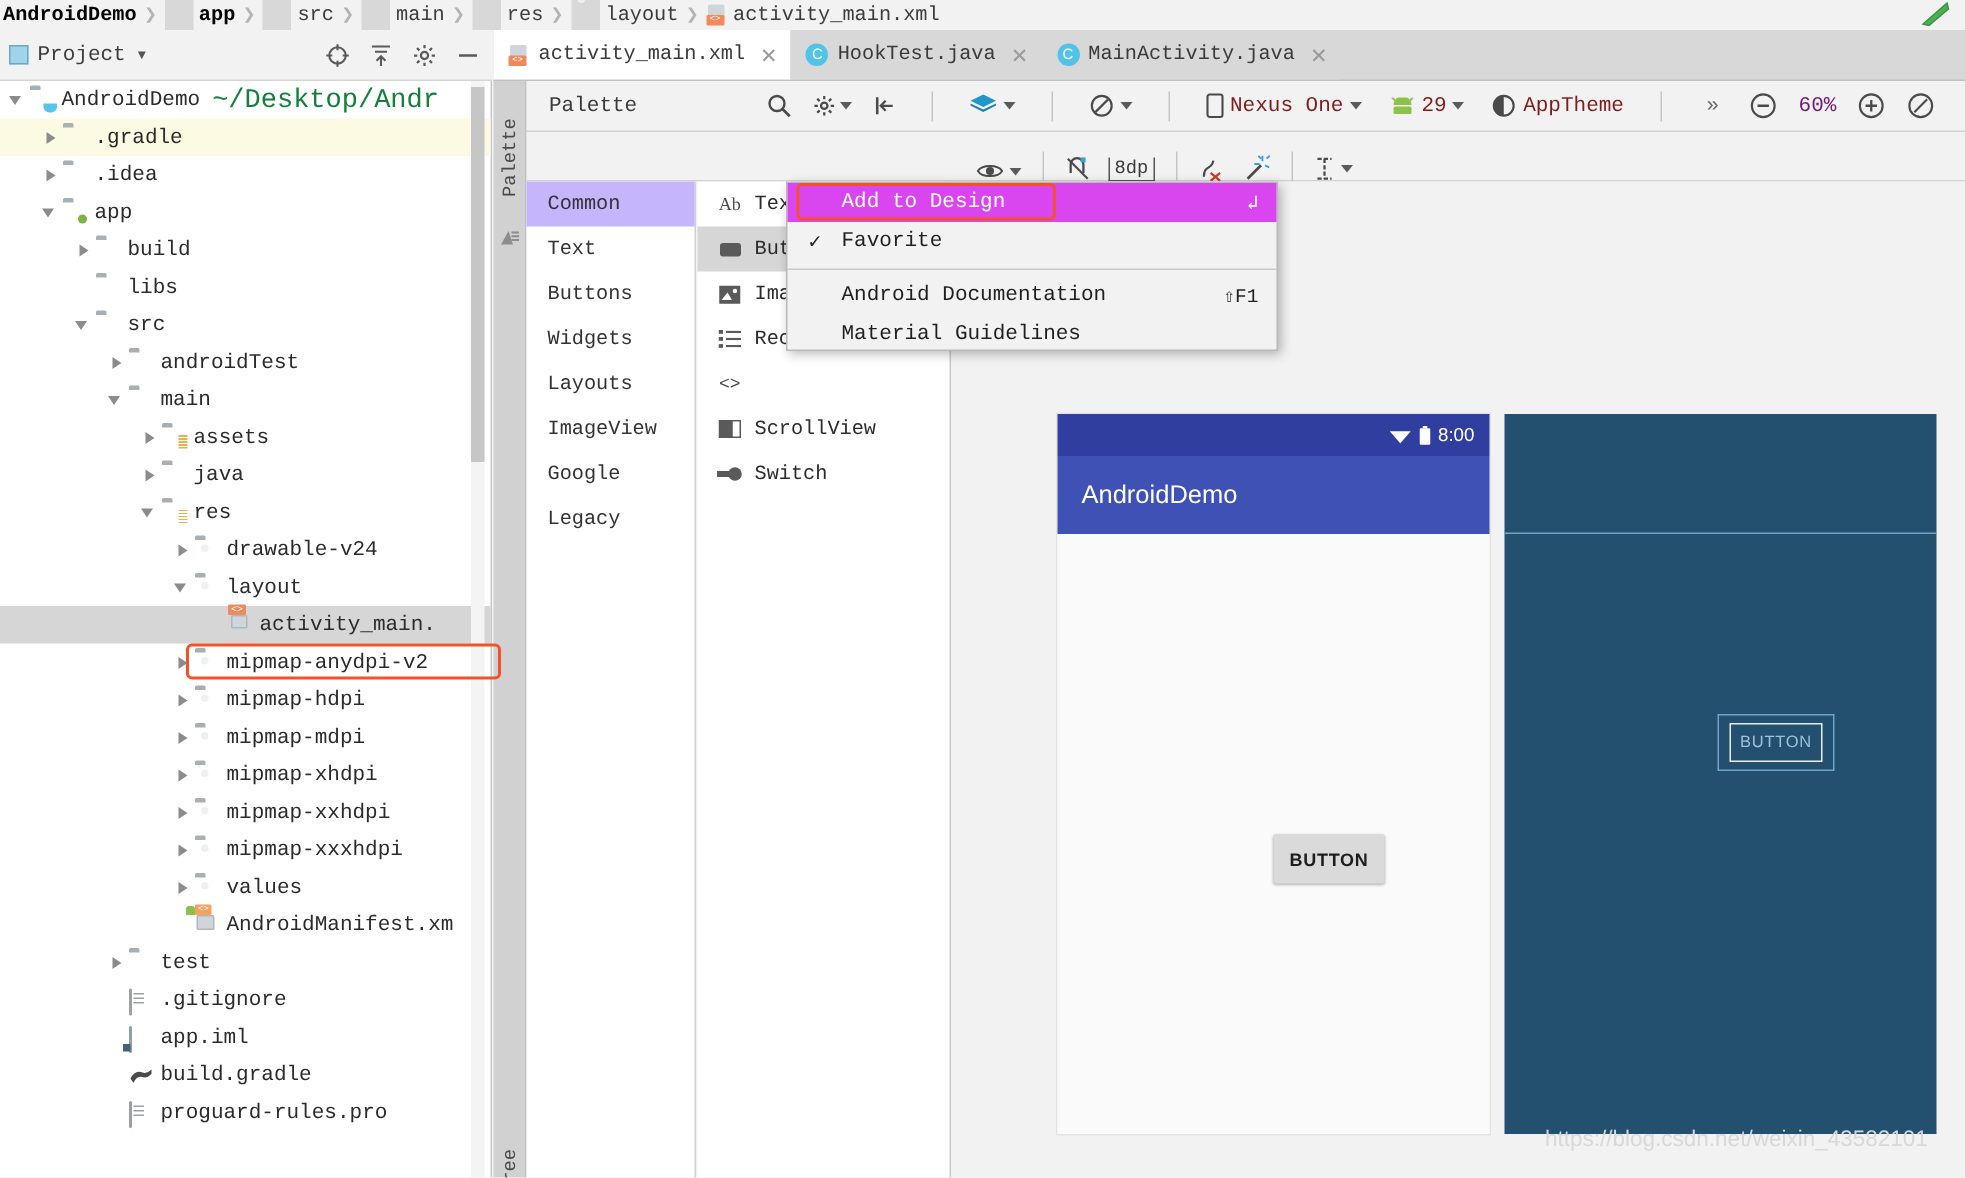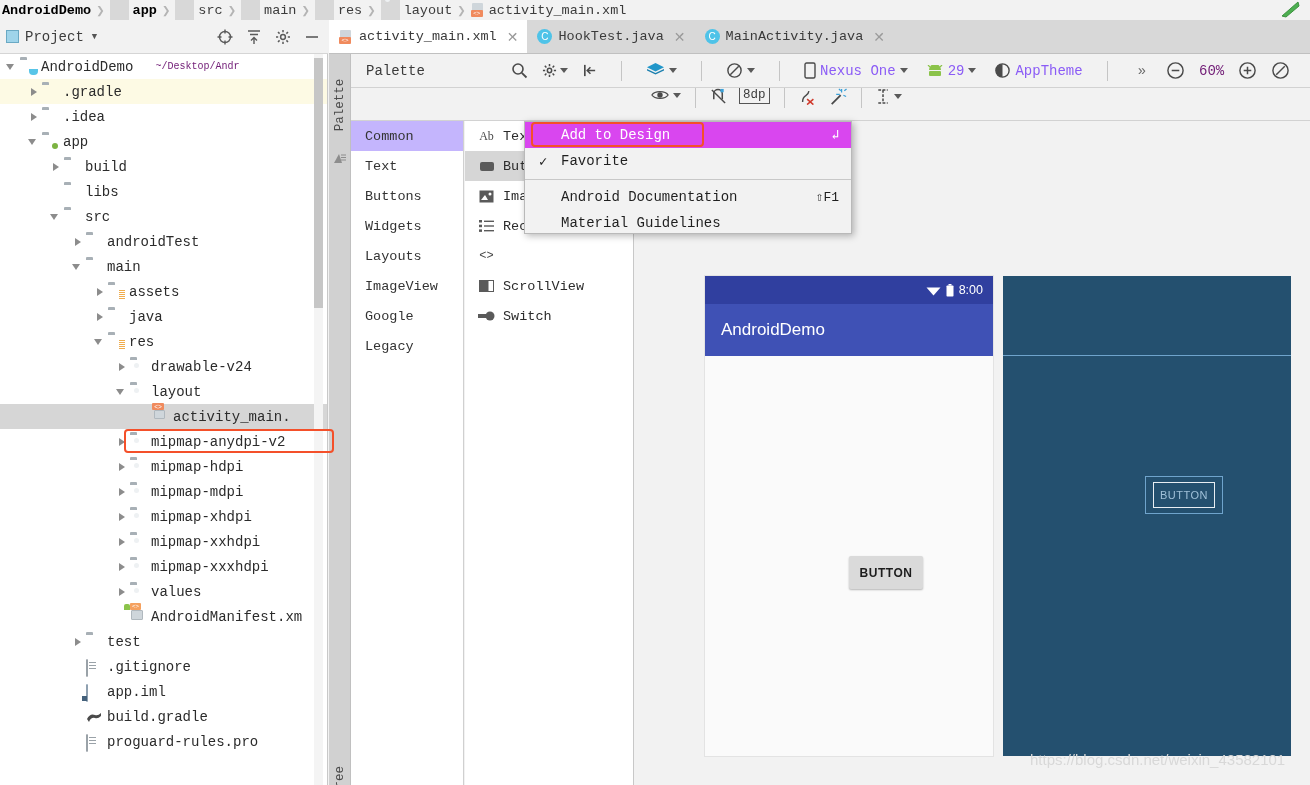--- a/index.html
+++ b/index.html
@@ -87,21 +87,21 @@
   .f-iml { width:12px; height:14px; background:#d8e4ef; border:1px solid #8fa0b0; border-radius:1px; position:relative;}
   .f-iml:after{ content:""; position:absolute; right:0; bottom:0; width:5px; height:5px; background:#44617b;}
   .f-gradle { width:16px; height:13px; position:relative;}
   .f-xmlmanifest { width:15px; height:14px; position:relative; }
   .f-xmlmanifest .sh { position:absolute; left:1px; top:0; width:12px; height:10px; background:#cfd6db; border:1px solid #b0b8be; border-radius:1px;}
   .f-xmlmanifest .br { position:absolute; left:0px; bottom:0px; width:11px; height:7px; background:#f5a15f; border-radius:1px; color:#fff; font-size:6px; line-height:7px; text-align:center; font-family:"Liberation Sans",sans-serif;}
   .f-xmlmanifest .gd { position:absolute; right:0; bottom:0; width:6px; height:6px; background:#8bc34a; border-radius:2px 2px 0 0;}
   .f-layoutxml { width:15px; height:14px; position:relative; }
   .f-layoutxml .sh { position:absolute; left:2px; top:0; width:11px; height:9px; background:#cfd6db; border:1px solid #b0b8be; border-radius:1px;}
   .f-layoutxml .br { position:absolute; left:0px; bottom:0px; width:12px; height:7px; background:#f08a5d; border-radius:1px; color:#fff; font-size:6.5px; line-height:7px; text-align:center; font-family:"Liberation Sans",sans-serif;}
-  .row-path { color:#701a75; margin-left: 22px; font-size: 10px;}
+  .row-path { color:#15803d; margin-left: 8px; font-size: 18px;}
   .vscroll-track { position:absolute; right:4px; top:0; width:9px; height:731px; background:#f4f4f4;}
   .vscroll-thumb { position:absolute; right:4px; width:9px; background:#c6c6c6; border-radius:0; }
 
   
   .annot { position:absolute; border:2.5px solid #f4502a; border-radius:4px; pointer-events:none; z-index:60;}
 
   
   .tabs-bar {
     position:absolute; left:329px; top:20px; width:981px; height:34px;
     background:#d8d8d8; border-bottom:1px solid #c0c0c0;
@@ -131,30 +131,30 @@
 
   
   .dtool1 {
     position:absolute; left:351px; top:54px; width:959px; height:34px;
     background:#f2f2f2; border-bottom:1px solid #d2d2d2;
     display:flex; align-items:center;
   }
   .palette-lbl { margin-left:15px; font-size:14px; color:#3a3a3a; width:145px;}
   .tb-group { display:flex; align-items:center; gap:14px; }
   .tb-sep { width:1px; height:20px; background:#c5c5c5; margin:0 10px; }
-  .tb-item { display:flex; align-items:center; gap:4px; font-size:14px; color:#8b5cf6; cursor:default;font-family:Liberation Mono, monospace;}
+  .tb-item { display:flex; align-items:center; gap:4px; font-size:14px; color:#7f1d1d; cursor:default;font-family:Liberation Mono, monospace;}
   .caret { width:0;height:0;border-left:4px solid transparent;border-right:4px solid transparent;border-top:5px solid #5a5a5a;}
   .zoom-pct { font-size:14px; color:#701a75; }
 
   
   .dtool2 {
     position:absolute; left:351px; top:88px; width:959px; height:33px;
     background:#f2f2f2; border-bottom:1px solid #d2d2d2;
   }
-  .dtool2-inner { position:absolute; left:300px; top:0; height:33px; display:flex; align-items:flex-start; gap:12px;font-family:Liberation Mono, monospace;}
+  .dtool2-inner { position:absolute; left:300px; top:0; height:33px; display:flex; align-items:flex-end; gap:12px;font-family:Liberation Mono, monospace;}
   .dp-badge { font-size:12.5px; color:#3a3a3a; border-bottom:1px solid #555; border-left:1px solid #555; border-right:1px solid #555; padding:0 3px 1px; position:relative;}
 
   
   .pal-cats {
     position:absolute; left:351px; top:121px; width:113px; height:664px;
     background:#ffffff; border-right:1px solid #d0d0d0;
   }
   .pal-cat { height:30px; display:flex; align-items:center; padding-left:14px; font-size:13.5px; color:#333;}
   .pal-cat.active { background:#c4b5fd; }
   .pal-items {

